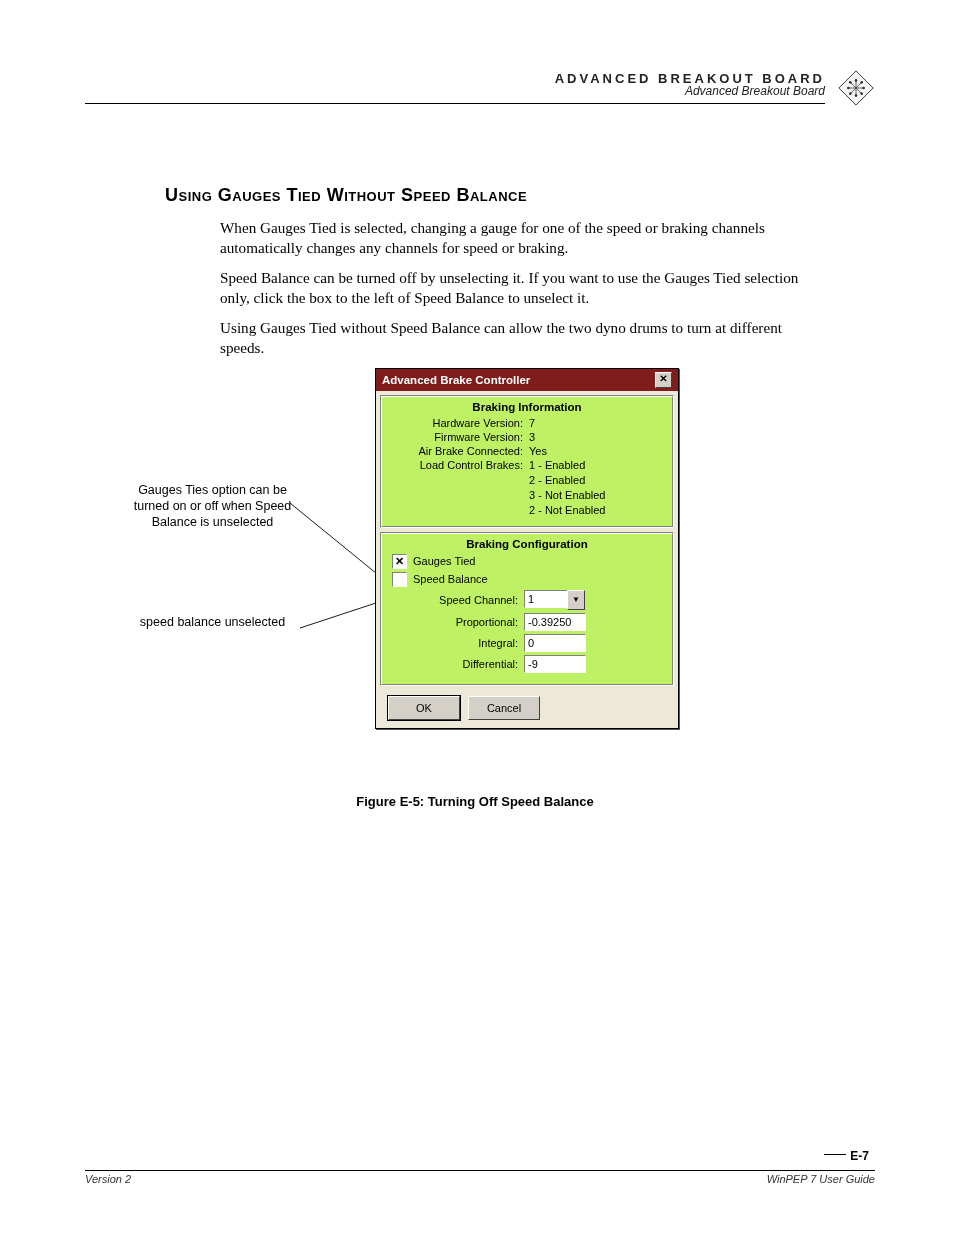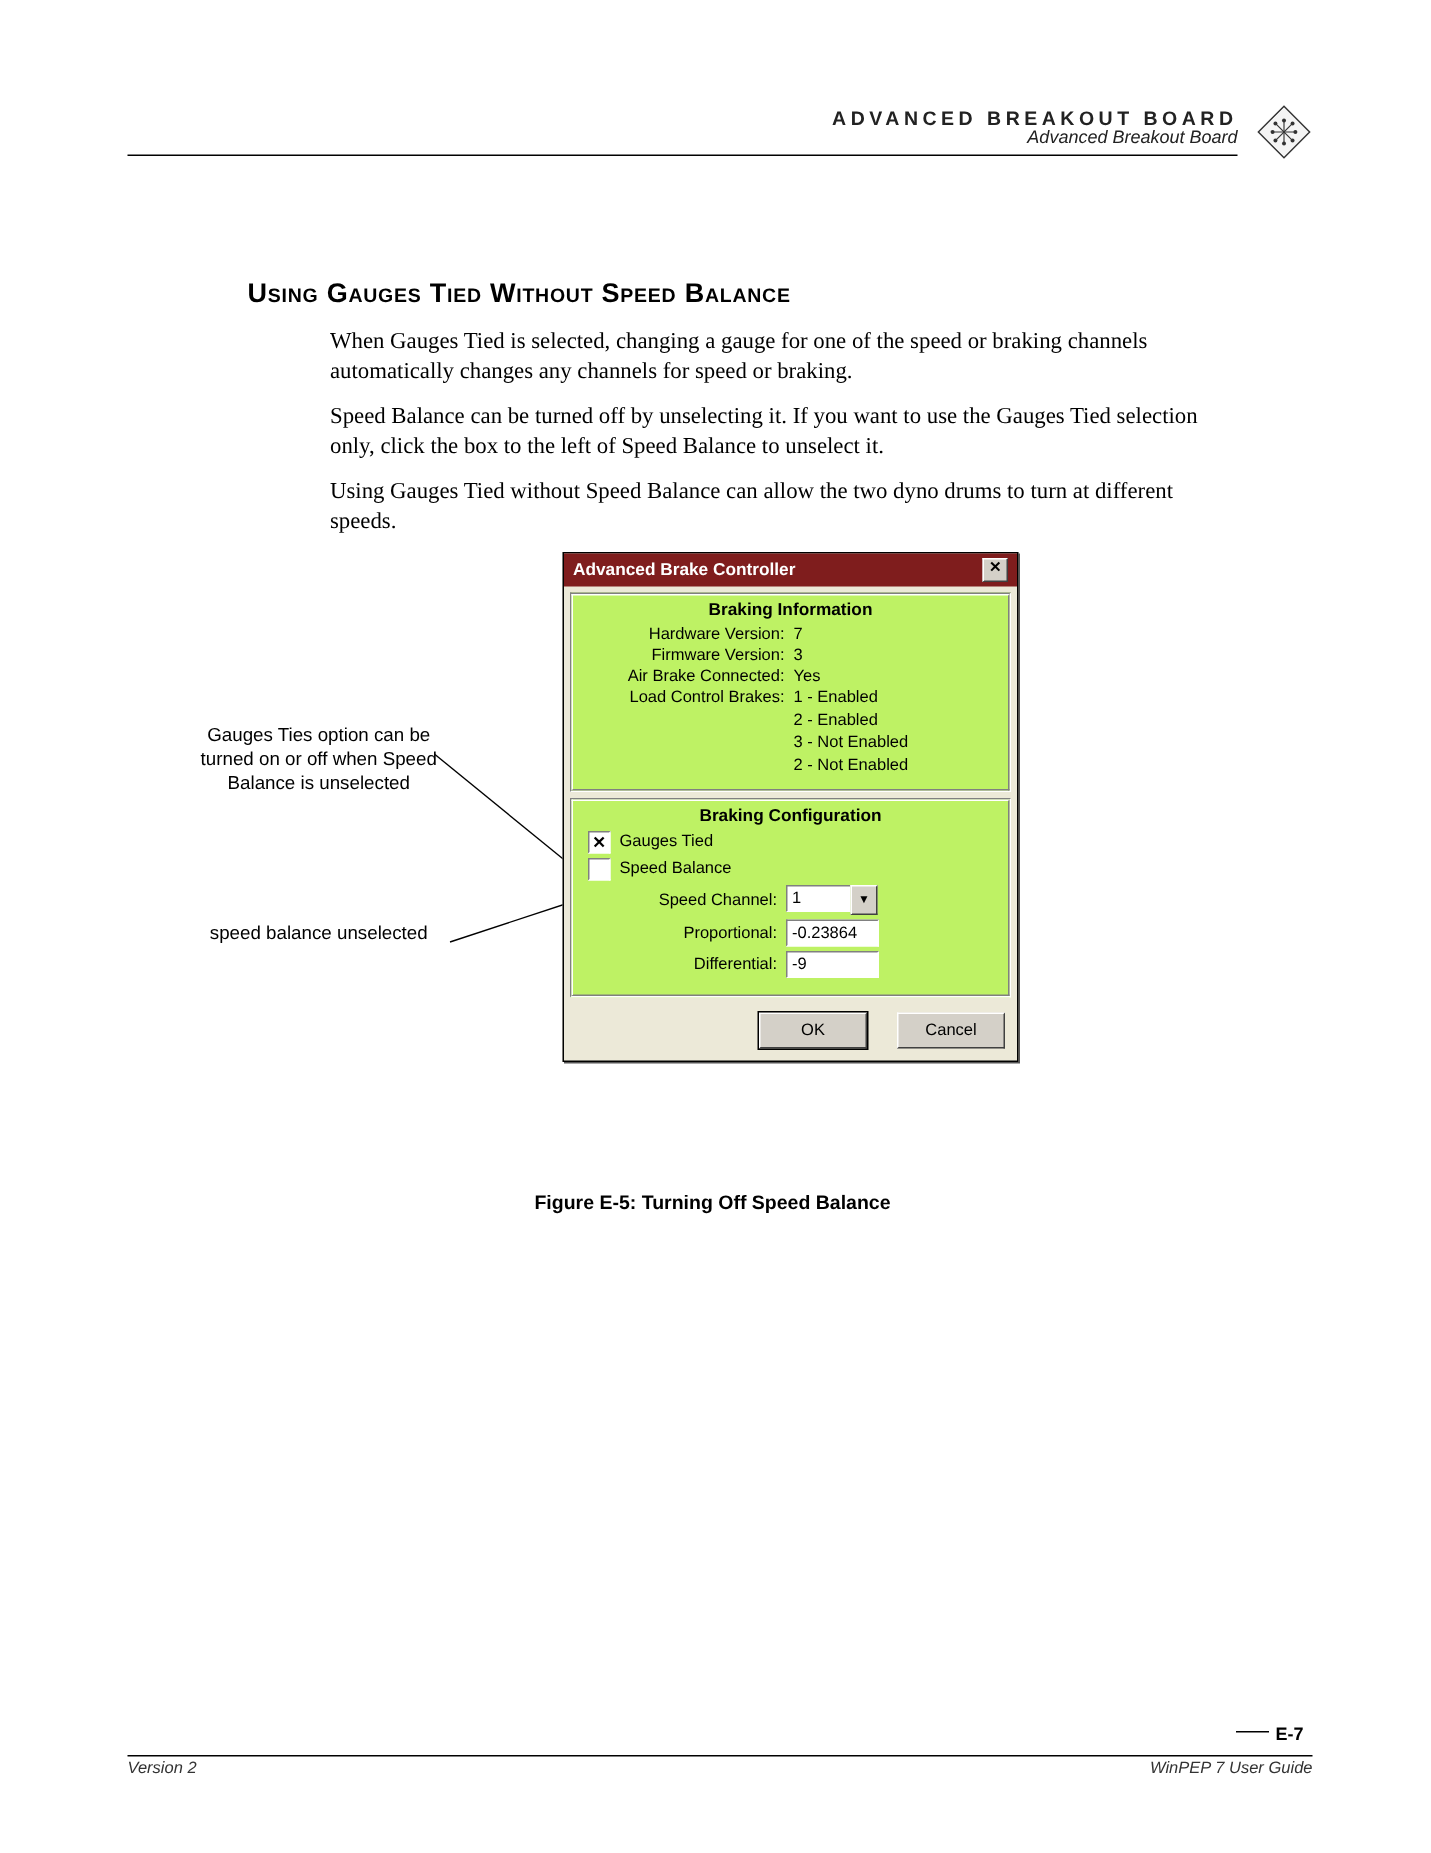--- a/index.html
+++ b/index.html
@@ -191,21 +191,21 @@
   .dropdown .text-input { width:36px; border-right:0; }
   .dropbtn {
     width:16px; height:18px;
     border:1px solid #fff;
     border-right-color:#404040; border-bottom-color:#404040;
     background:#d4d0c8;
     display:flex; align-items:center; justify-content:center;
     font-size:8px;
   }
   .btn-row {
-    display:flex; justify-content:flex-end; gap:20px;
+    display:flex; justify-content:flex-start; gap:8px;
     padding: 6px 8px 8px 12px;
   }
   .win-btn {
     width:70px; height:22px;
     border:1px solid #fff;
     border-right-color:#404040; border-bottom-color:#404040;
     background:#d4d0c8;
     font-size:11px;
     display:flex; align-items:center; justify-content:center;
   }
@@ -345,21 +345,25 @@
             </div>
             <div class="form-row">
               <div class="form-label">Speed Channel:</div>
               <div class="dropdown">
                 <div class="text-input">1</div>
                 <div class="dropbtn">▼</div>
               </div>
             </div>
             <div class="form-row">
               <div class="form-label">Proportional:</div>
-              <div class="text-input">-0.23864</div>
+              <div class="text-input">-0.39250</div>
+            </div>
+            <div class="form-row">
+              <div class="form-label">Integral:</div>
+              <div class="text-input">0</div>
             </div>
             <div class="form-row">
               <div class="form-label">Differential:</div>
               <div class="text-input">-9</div>
             </div>
           </div>
         </div>
 
         <div class="btn-row">
           <div class="win-btn default">OK</div>

